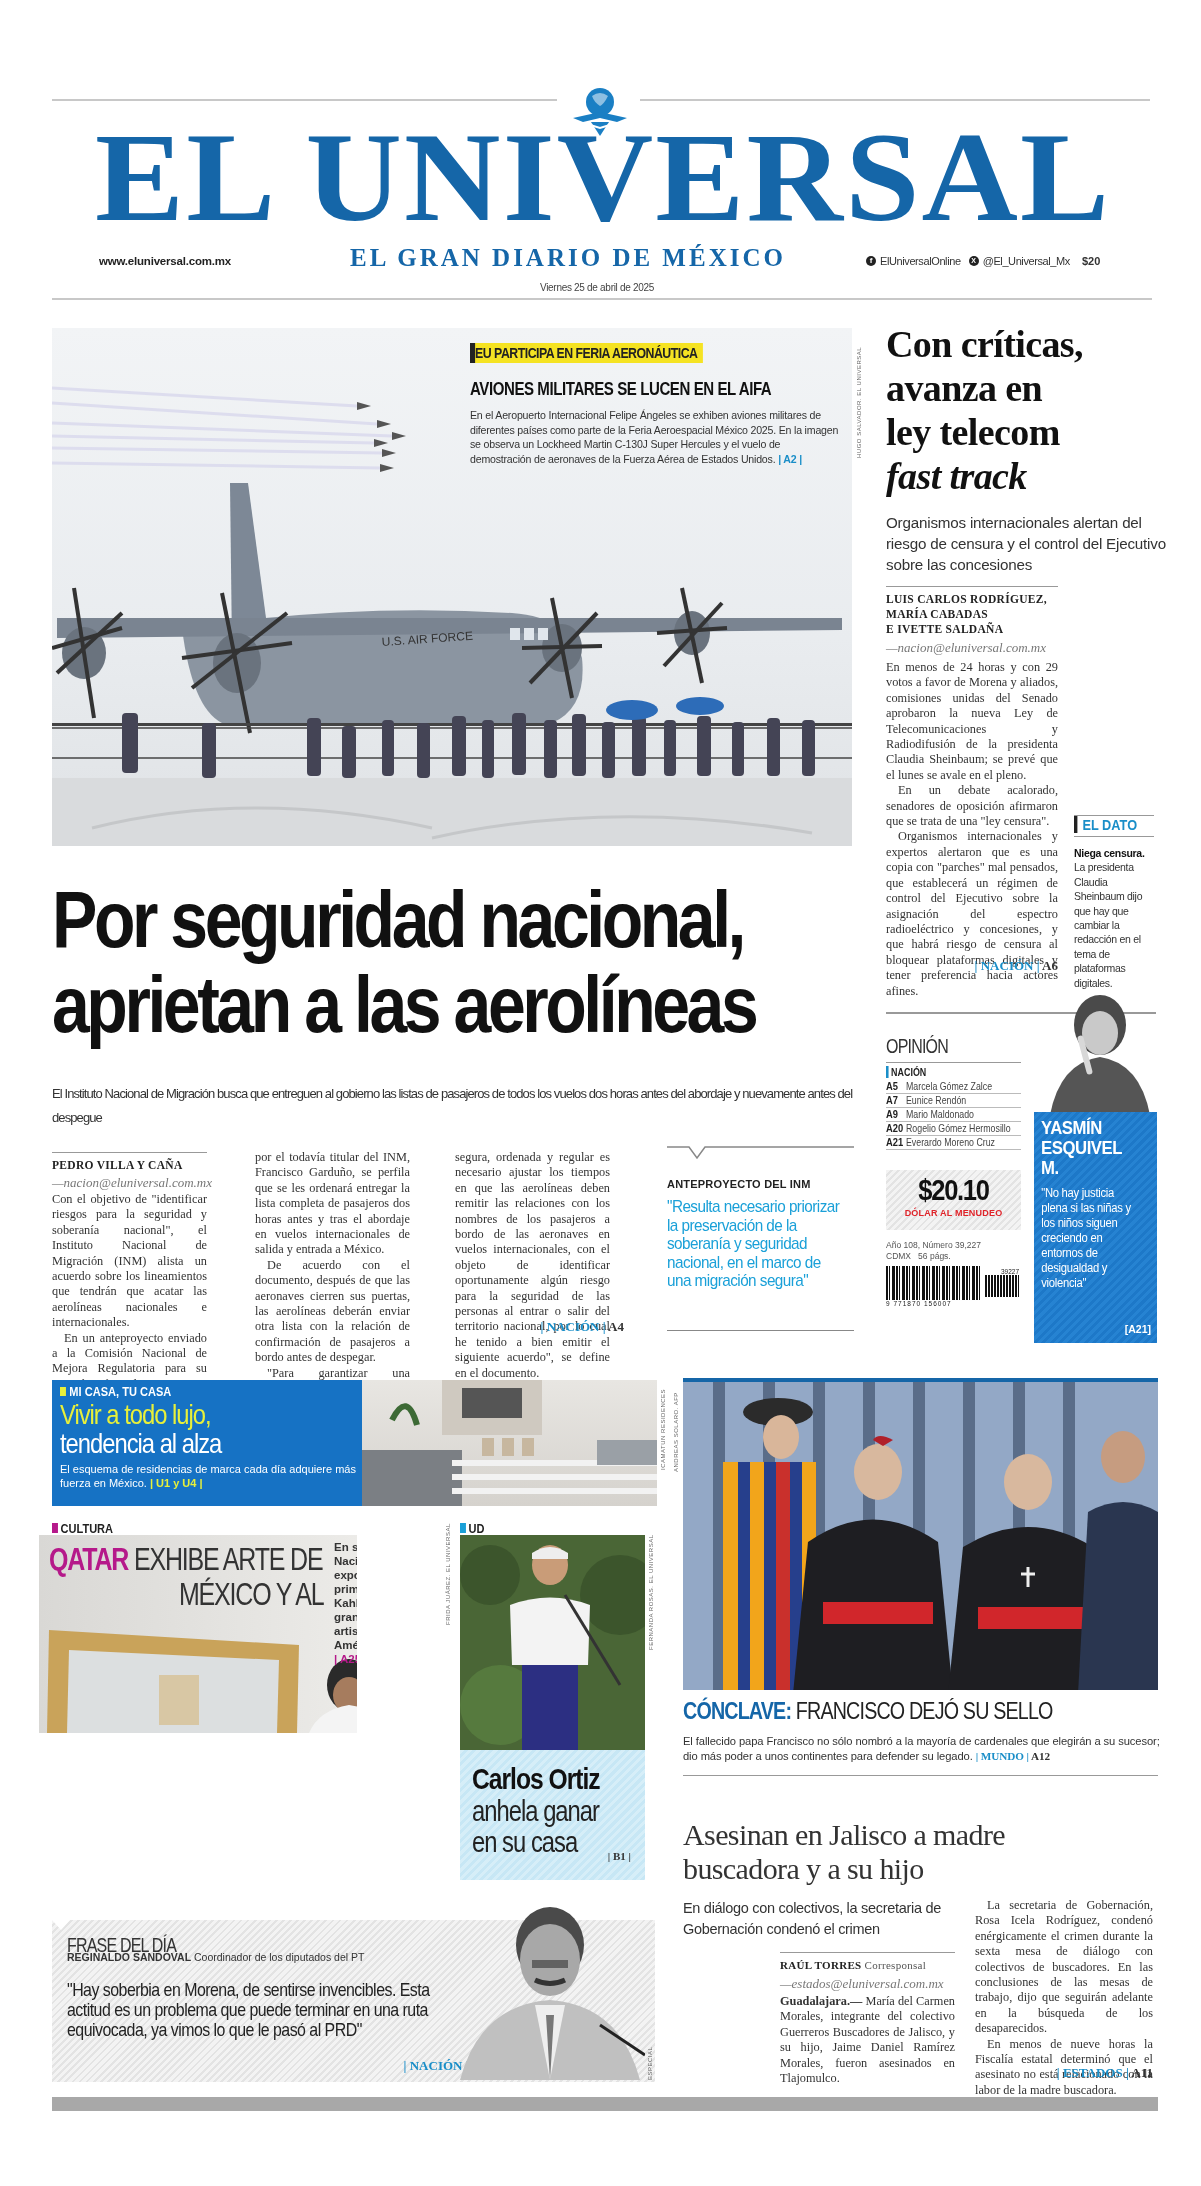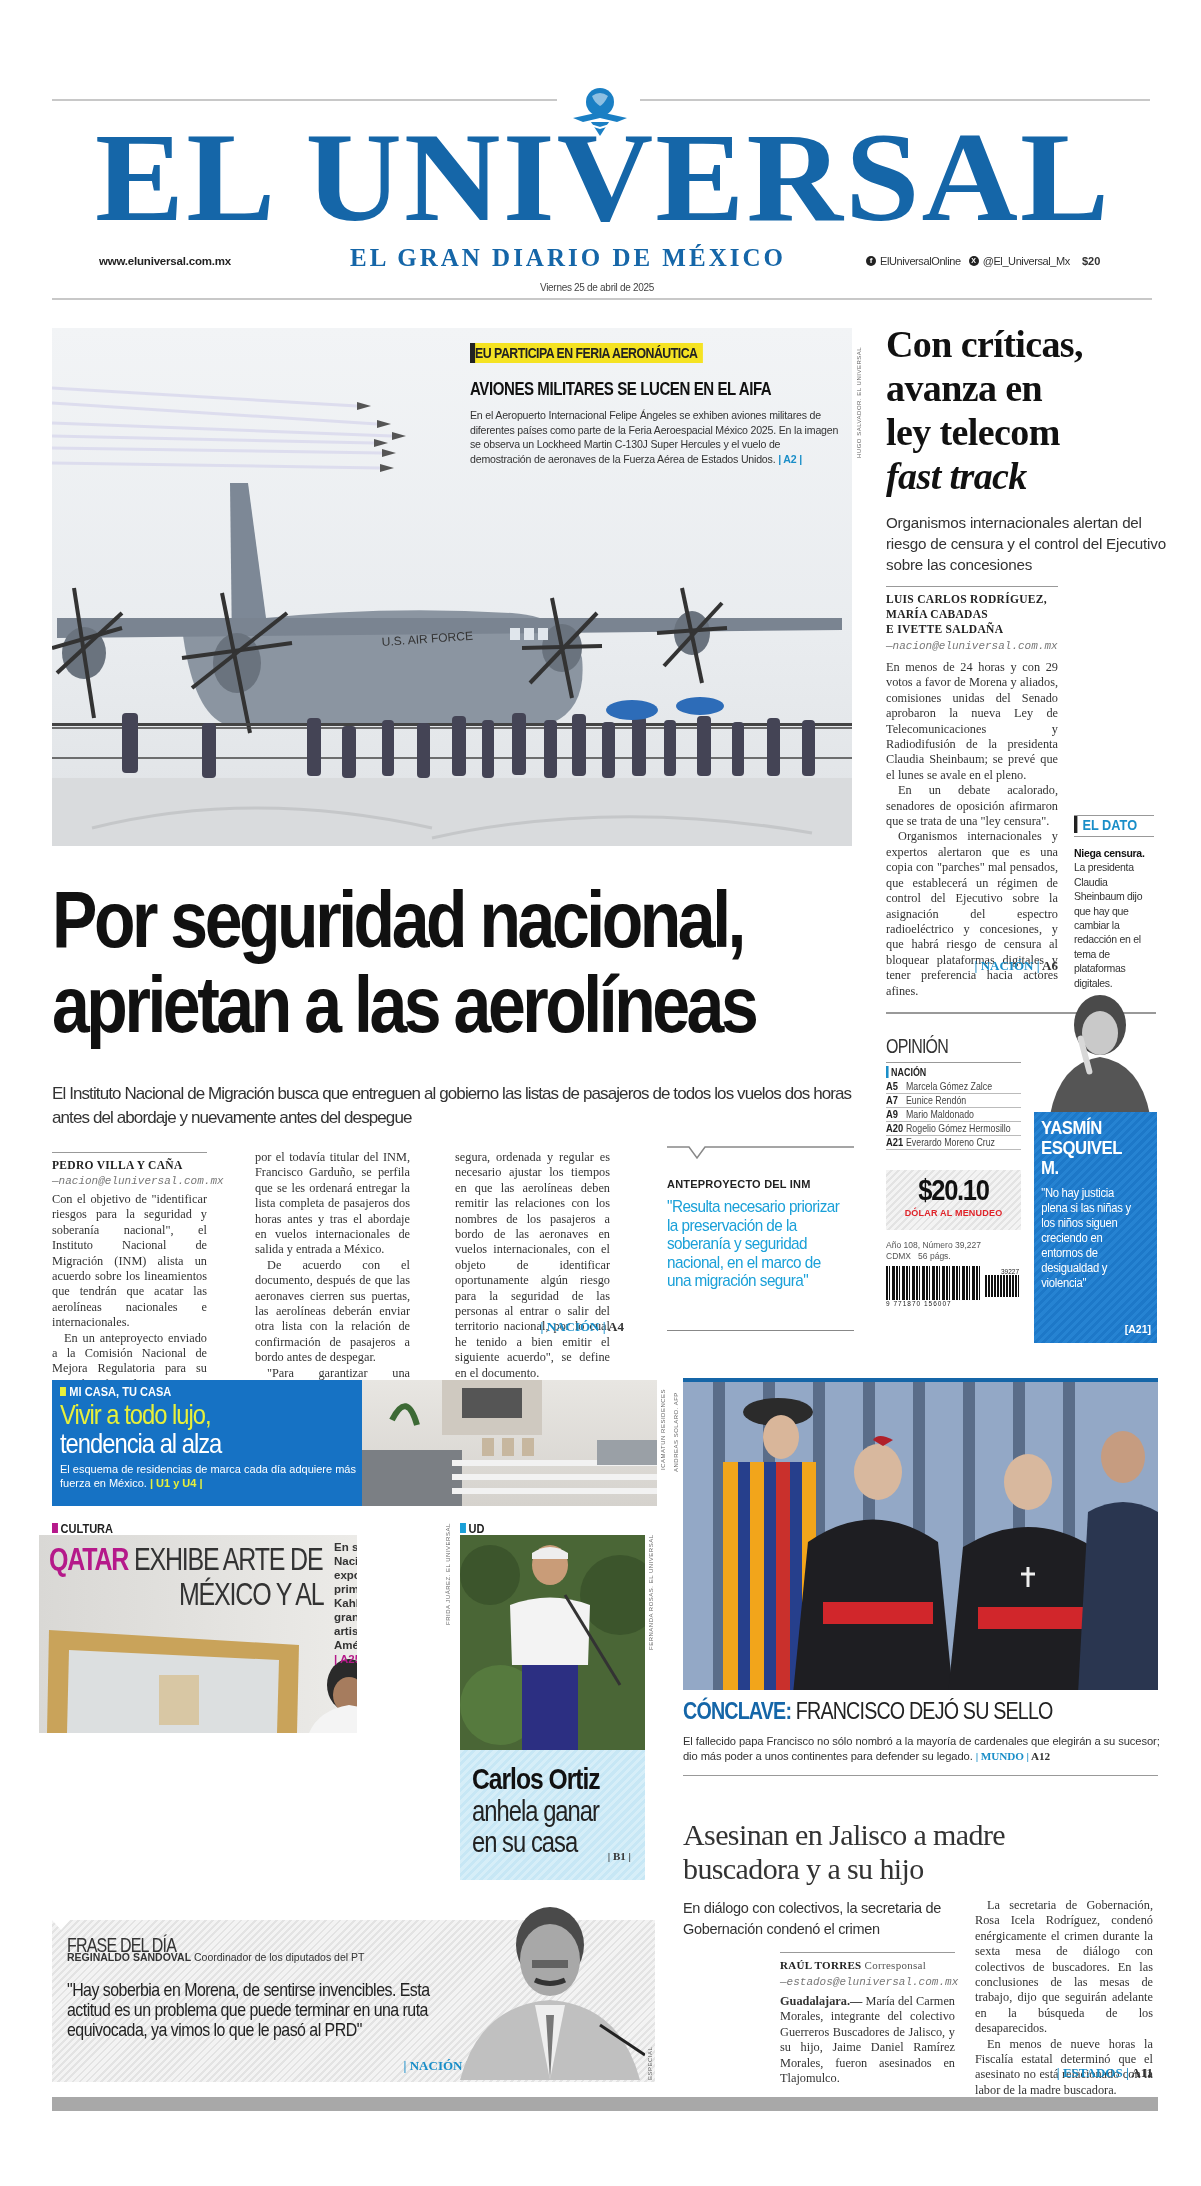--- a/index.html
+++ b/index.html
@@ -13,21 +13,21 @@
 .blue{color:#1a8ec8}
 .photo{position:absolute;overflow:hidden}
 .credit{position:absolute;font-size:6px;color:#666;writing-mode:vertical-rl;transform:rotate(180deg);letter-spacing:.5px;white-space:nowrap}
 .body-text{font-family:"Liberation Serif",serif;font-size:12.3px;line-height:15.4px;color:#333;text-align:justify;hyphens:auto}
 .body-text p{text-indent:12px}
 .body-text p.noind{text-indent:0}
 .ref{font-family:"Liberation Serif",serif;font-weight:bold;font-size:13px;text-align:right}
 .ref .sec{color:#1a8ec8}
 .ref .pg{color:#333}
 .byline{font-family:"Liberation Serif",serif;font-weight:bold;font-size:11.5px;color:#222;letter-spacing:.3px;line-height:15px}
-.email{font-family:Liberation Mono, monospace;font-style:italic;font-size:11px;color:#777}
+.email{font-family:Liberation Serif, serif;font-style:italic;font-size:13px;color:#777}
 .hatch{background:repeating-linear-gradient(135deg,#f3f3f3 0 3px,#e3e3e3 3px 5px)}
 </style>
 </head>
 <body>
 
 <div class="rule" style="left:52px;top:99px;width:505px;height:2px;background:#c8c8c8"></div>
 <div class="rule" style="left:640px;top:99px;width:510px;height:2px;background:#c8c8c8"></div>
 <div class="abs" style="left:565px;top:82px;width:70px;height:56px">
   <svg width="70" height="56" viewBox="0 0 70 56">
     <circle cx="35" cy="20" r="14" fill="#1a7fc4"></circle>
@@ -165,21 +165,21 @@
 
 <div class="rule" style="left:1074px;top:815px;width:80px;height:1px;background:#999"></div>
 <div class="abs" style="left:1074px;top:816px;border-left:4px solid #222;padding-left:6px;font-size:15px;font-weight:bold;color:#1a8ec8;transform:scaleX(.85);transform-origin:left;white-space:nowrap">EL DATO</div>
 <div class="rule" style="left:1074px;top:836px;width:80px;height:1px;background:#999"></div>
 <div class="abs" style="left:1074px;top:846px;width:84px;font-size:10.5px;line-height:14.4px;color:#333;letter-spacing:-.3px"><b style="color:#111">Niega censura.</b> <span>La presidenta Claudia Sheinbaum dijo que hay que cambiar la redacción en el tema de plataformas digitales.</span></div>
 
 <div class="abs" style="left:52px;top:880px;width:820px;font-size:79px;line-height:79px;font-weight:bold;color:#111;letter-spacing:-4px;transform:scaleX(.86);transform-origin:left top;white-space:nowrap">
   <div>Por seguridad nacional,</div>
   <div style="margin-top:6px">aprietan a las aerolíneas</div>
 </div>
-<div class="abs" style="left:52px;top:1082px;width:830px;font-size:17px;line-height:24px;color:#333;letter-spacing:-.9px">El Instituto Nacional de Migración busca que entreguen al gobierno las listas de pasajeros de todos los vuelos dos horas antes del abordaje y nuevamente antes del despegue</div>
+<div class="abs" style="left:52px;top:1082px;width:830px;font-size:13px;line-height:24px;color:#333;letter-spacing:-.9px">El Instituto Nacional de Migración busca que entreguen al gobierno las listas de pasajeros de todos los vuelos dos horas antes del abordaje y nuevamente antes del despegue</div>
 
 <div class="rule" style="left:52px;top:1152px;width:155px;height:1px;background:#999"></div>
 <div class="abs byline" style="left:52px;top:1158px">PEDRO VILLA Y CAÑA</div>
 <div class="abs email" style="left:52px;top:1175px">—nacion@eluniversal.com.mx</div>
 <div class="abs body-text" style="left:52px;top:1192px;width:155px">
   <p class="noind">Con el objetivo de "identificar riesgos para la seguridad y soberanía nacional", el Instituto Nacional de Migración (INM) alista un acuerdo sobre los lineamientos que tendrán que acatar las aerolíneas nacionales e internacionales.</p>
   <p>En un anteproyecto enviado a la Comisión Nacional de Mejora Regulatoria para su revisión y firmado</p>
 </div>
 <div class="abs body-text" style="left:255px;top:1150px;width:155px">
   <p class="noind">por el todavía titular del INM, Francisco Garduño, se perfila que se les ordenará entregar la lista completa de pasajeros dos horas antes y tras el abordaje en vuelos internacionales de salida y entrada a México.</p>

